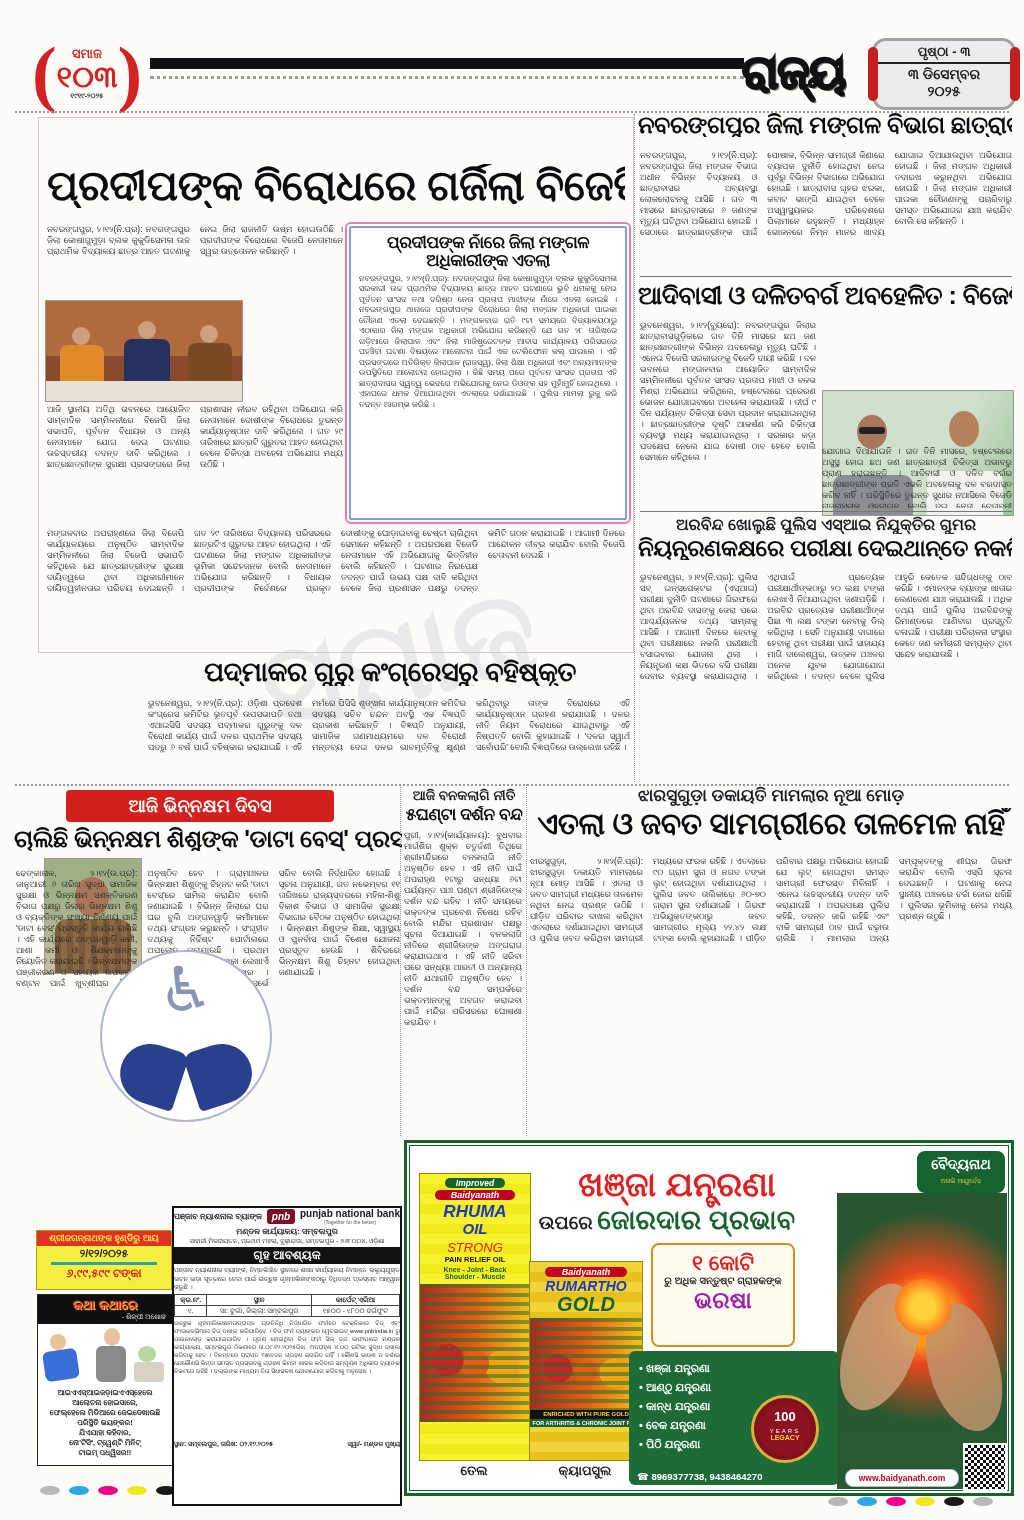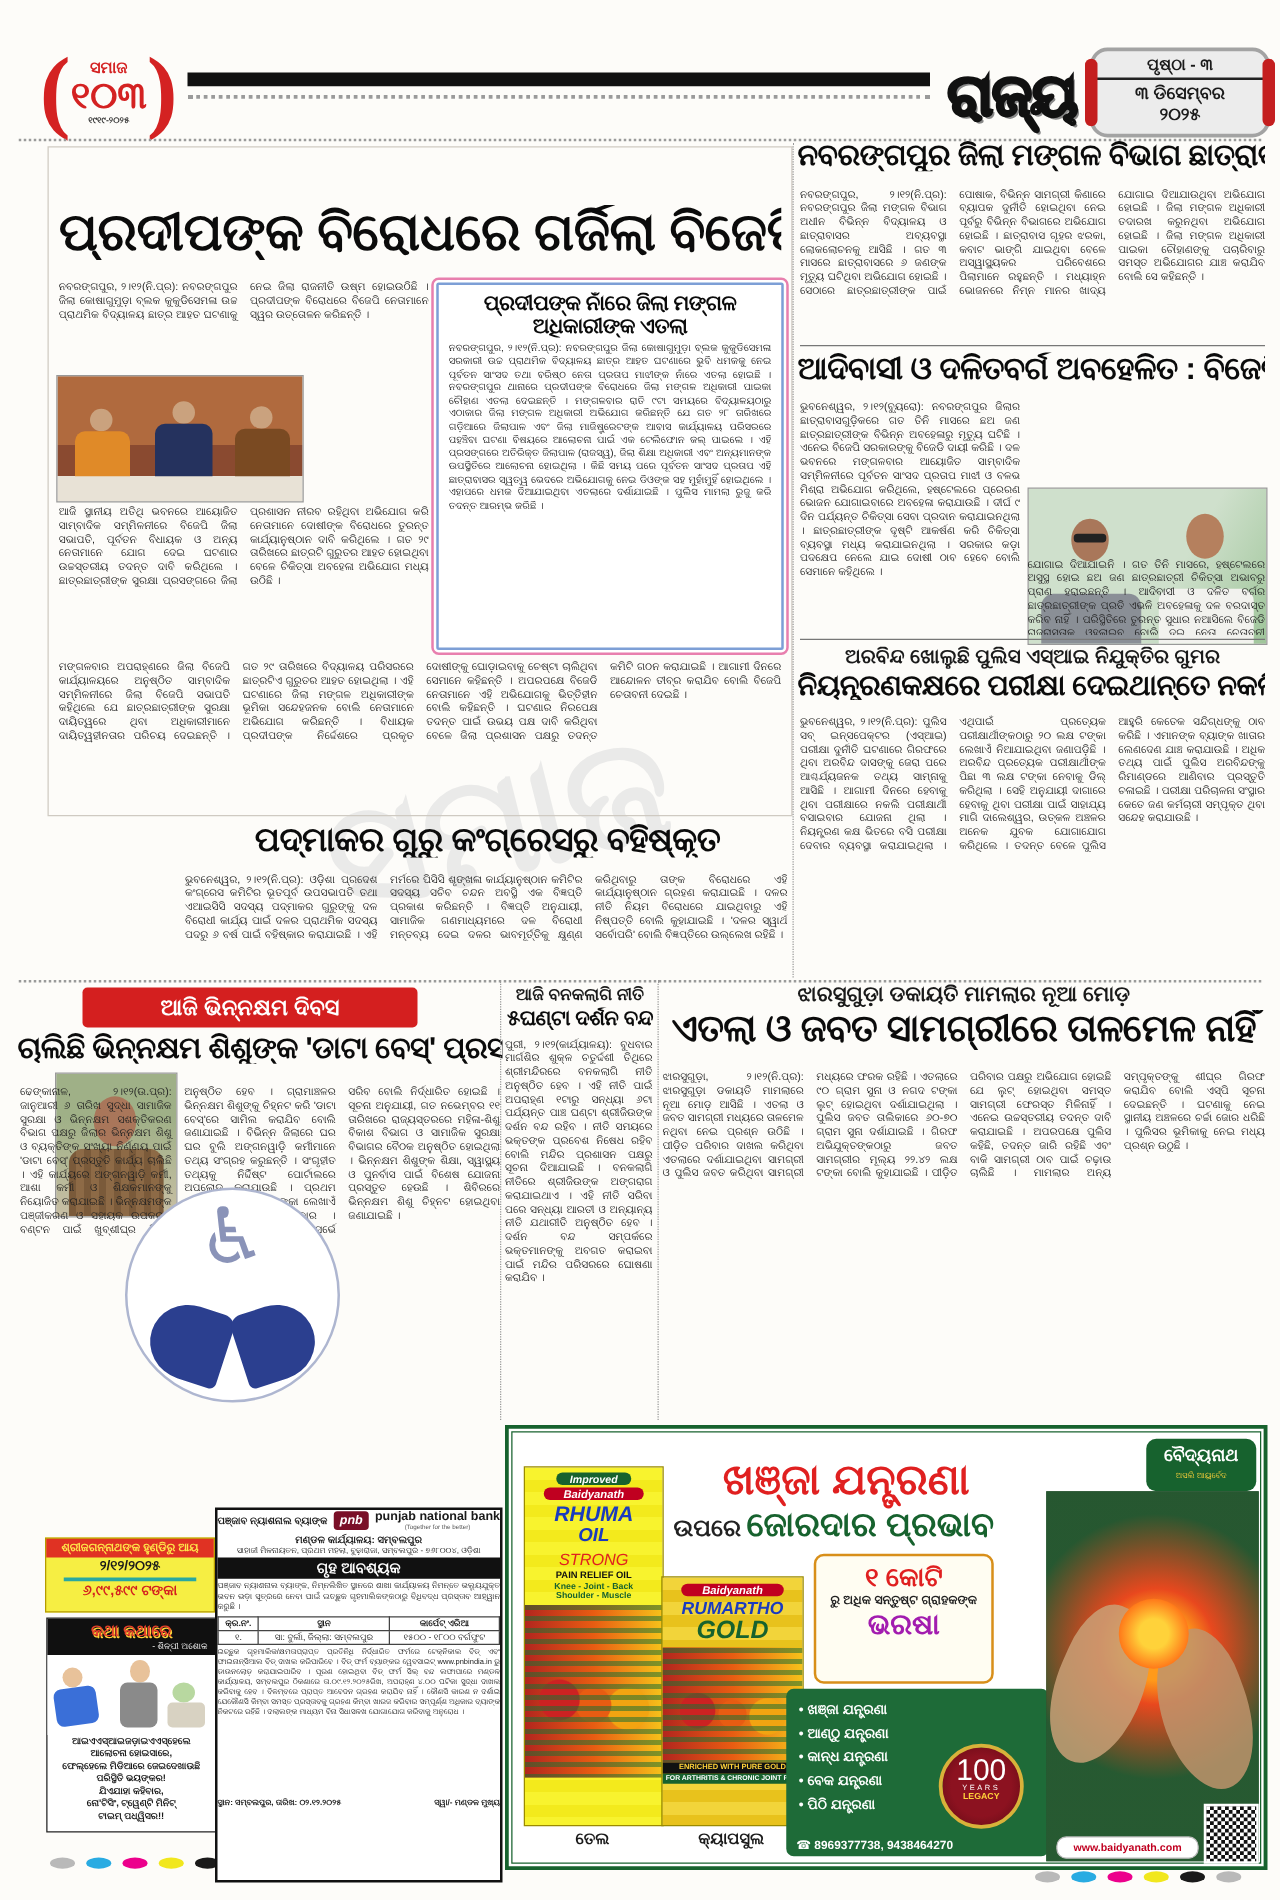--- a/index.html
+++ b/index.html
@@ -65,21 +65,21 @@
     <span class="bracket">(</span>
     <span class="logo-mid">
       <span style="font-size:13px;font-weight:bold;color:#d42222;">ସମାଜ</span>
       <span style="font-size:30px;font-weight:bold;color:#d42222;line-height:30px;">୧୦୩</span>
       <span style="font-size:7px;font-weight:bold;color:#333;">୧୯୧୯-୨୦୨୫</span>
     </span>
     <span class="bracket">)</span>
   </div>
   <div class="abs" style="left:150px;top:58px;width:594px;height:11px;background:#111;"></div>
   <div class="abs dotline" style="left:150px;top:76px;width:594px;"></div>
-  <div class="abs" style="left:758px;top:40px;width:120px;height:64px;display:flex;align-items:flex-end;">
+  <div class="abs" style="left:742px;top:40px;width:120px;height:64px;display:flex;align-items:center;">
     <span class="sect">ରାଜ୍ୟ</span>
   </div>
   <div class="abs badge" style="left:872px;top:38px;width:138px;height:66px;">
     <div style="font-size:13px;font-weight:bold;border-bottom:2px solid #222;padding:3px 0 2px;">ପୃଷ୍ଠା - ୩</div>
     <div style="font-size:14px;font-weight:bold;padding-top:2px;">୩ ଡିସେମ୍ବର</div>
     <div style="font-size:14px;font-weight:bold;">୨୦୨୫</div>
   </div>
   <div class="abs dotline" style="left:15px;top:111px;width:994px;border-top-width:2px;"></div>
 
   <div class="abs wm" style="left:260px;top:590px;">ସମାଜ</div>
@@ -270,21 +270,21 @@
       <ul style="list-style:none;margin:8px 0 0 10px;padding:0;font-size:11px;font-weight:bold;line-height:19px;">
         <li>• <span>ଖଞ୍ଜା ଯନ୍ତ୍ରଣା</span></li>
         <li>• <span>ଆଣ୍ଠୁ ଯନ୍ତ୍ରଣା</span></li>
         <li>• <span>କାନ୍ଧ ଯନ୍ତ୍ରଣା</span></li>
         <li>• <span>ବେକ ଯନ୍ତ୍ରଣା</span></li>
         <li>• <span>ପିଠି ଯନ୍ତ୍ରଣା</span></li>
       </ul>
       <div style="position:absolute;left:8px;bottom:3px;font-size:9.5px;font-weight:bold;white-space:nowrap;">☎ <span>8969377738, 9438464270</span></div>
     </div>
     <div class="abs legacy" style="left:344px;top:252px;width:62px;height:62px;">
-      <div style="font-size:24px;font-weight:normal;line-height:22px;margin-top:8px;">100</div>
+      <div style="font-size:13px;font-weight:bold;line-height:22px;margin-top:8px;">100</div>
       <div style="font-size:6px;letter-spacing:2px;">YEARS</div>
       <div style="font-size:7px;color:#ffd23a;font-weight:bold;">LEGACY</div>
     </div>
 
     <div class="abs" style="left:430px;top:50px;width:170px;height:296px;background:radial-gradient(circle at 52% 42%,#ff9a1a 0 14%,#e8481e 24%,rgba(40,90,50,.9) 55%),linear-gradient(180deg,#173d20,#1e5b2e);overflow:hidden;">
       <span class="fig" style="left:8px;top:90px;width:70px;height:130px;background:#c9a077;border-radius:40% 60% 50% 60%;transform:rotate(24deg);opacity:.85;"></span>
       <span class="fig" style="left:92px;top:110px;width:70px;height:130px;background:#bf946c;border-radius:60% 40% 60% 50%;transform:rotate(-20deg);opacity:.85;"></span>
       <span class="fig" style="left:58px;top:86px;width:56px;height:56px;border-radius:50%;background:radial-gradient(circle,#ffd23a 0 30%,#ff7a1a 70%,transparent);"></span>
     </div>
     <div class="abs" style="left:438px;top:326px;width:112px;height:16px;background:#fff;border-radius:8px;border:1px solid #bbb;text-align:center;font-size:8.5px;font-weight:bold;color:#c00020;line-height:16px;">www.baidyanath.com</div>

